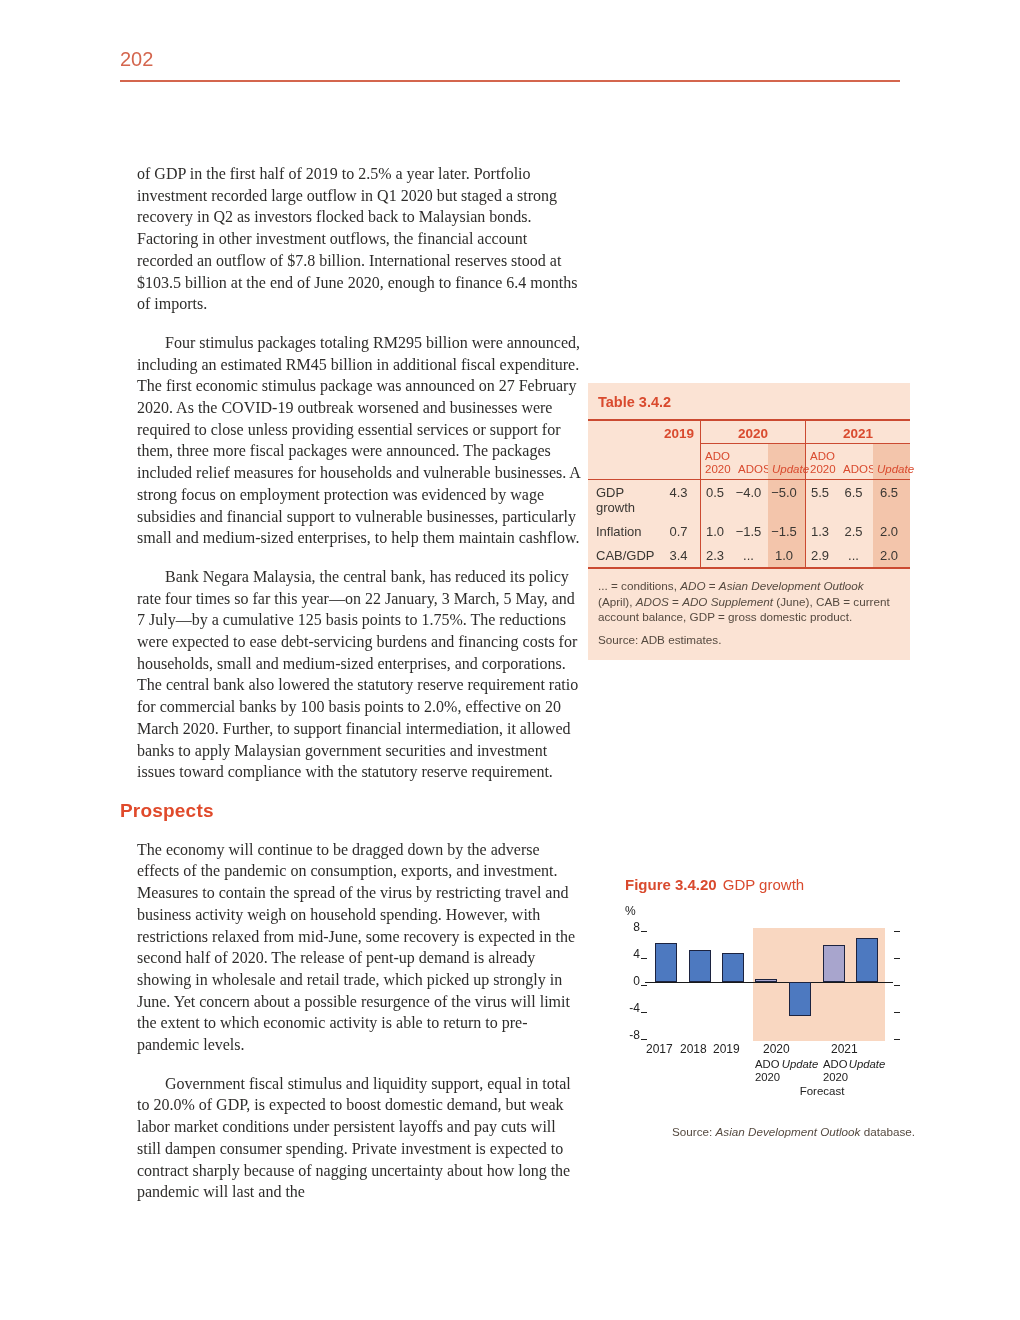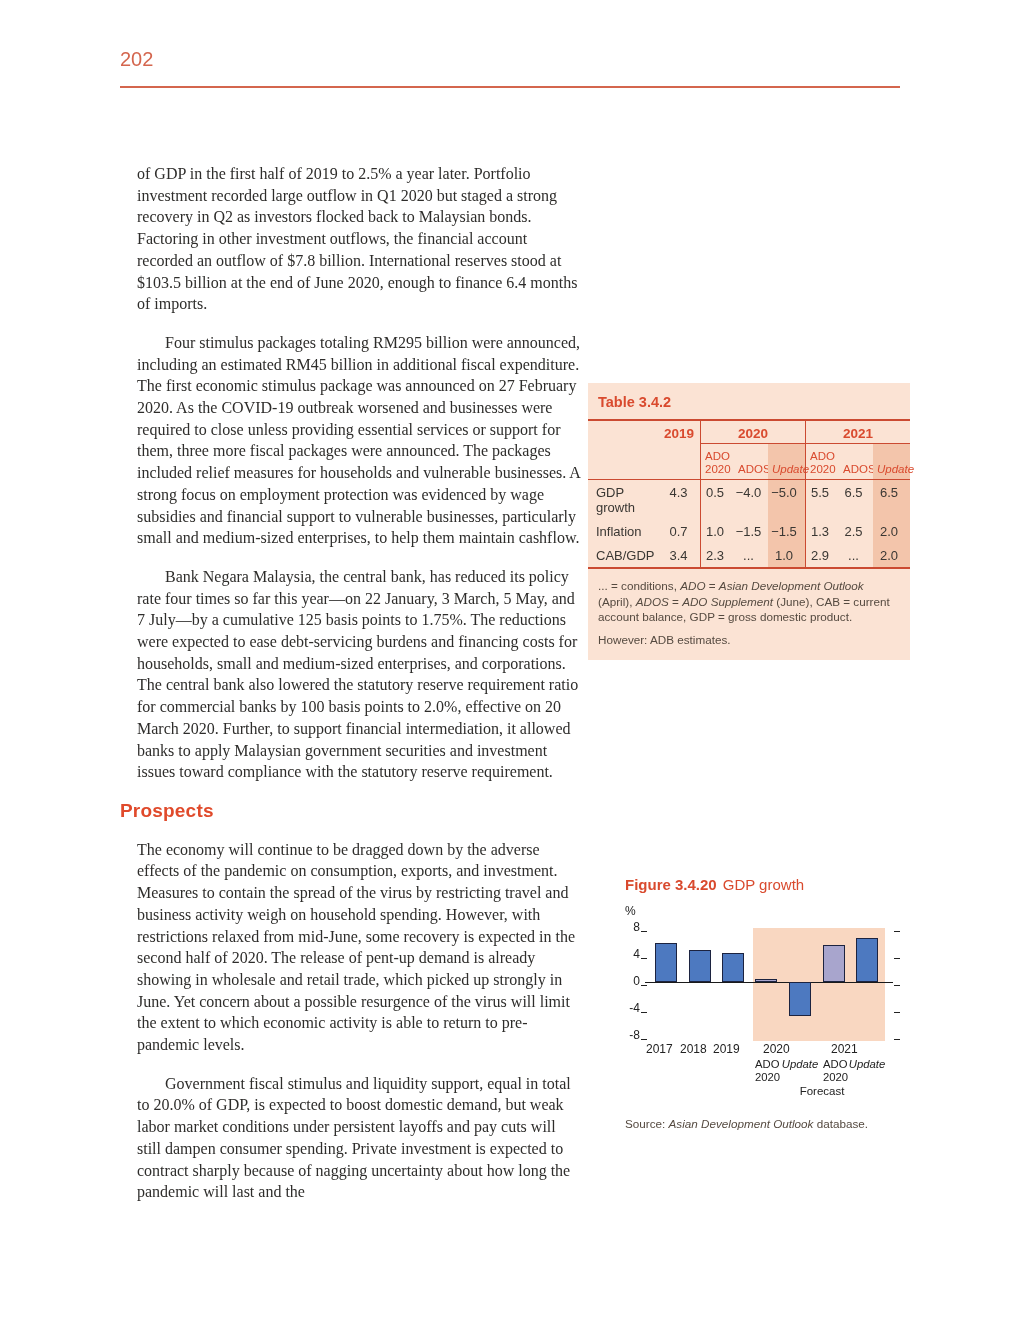--- a/index.html
+++ b/index.html
@@ -6,21 +6,21 @@
   html,body { margin:0; padding:0; }
   body {
     width:1020px; height:1320px; position:relative; background:#ffffff;
     font-family:"Liberation Sans", sans-serif; color:#2e2d2b; overflow:hidden;
   }
 
   
   .page-header {
     position:absolute; left:120px; top:48px; width:780px;
     display:flex; align-items:baseline; gap:30px;
-    color:#d4664e; border-bottom:2px solid #d4664e; padding-bottom:15px;
+    color:#d4664e; border-bottom:2px solid #d4664e; padding-bottom:9px;
   }
   .folio { font-size:20px; }
   .doc-title { font-size:20px; font-style:italic; letter-spacing:0.2px; }
 
   
   .body-col {
     position:absolute; left:120px; top:146px; width:478px;
     font-family:"Liberation Serif", serif; font-size:16px; line-height:21.7px;
     color:#2e2d2b; text-align:left;
   }
@@ -79,21 +79,21 @@
   .plot { position:absolute; left:20px; top:0; width:248px; height:108px; }
   .shade { position:absolute; left:108px; top:0; width:132px; height:113px; z-index:0; }
   .axis0 { position:absolute; left:0; top:53.5px; width:100%; height:1.5px; background:#1a1a1a; z-index:2; }
   .bar { position:absolute; width:22px; border:1.5px solid #1c2340; z-index:3; }
   .ylab { position:absolute; left:0; width:15px; text-align:right; font-size:12px; color:#222; }
   .tick { position:absolute; width:6px; height:1.5px; background:#222; }
   .xlab { position:absolute; top:114px; width:40px; font-size:12px; color:#222; }
   .sublab { position:absolute; top:130px; font-size:11.3px; line-height:12.5px; color:#222; }
   .sublab.it { font-style:italic; }
   .forecast { position:absolute; top:157px; width:120px; text-align:center; font-size:11.5px; color:#222; }
-  .fig-source { font-size:11.7px; color:#554a40; margin-top:13px; }
+  .fig-source { font-size:11.7px; color:#554a40; margin-top:21px;text-align:right; }
 </style>
 </head>
 <body>
 
 <div class="page-header">
   <span class="folio">202</span>
 </div>
 
 <div class="body-col">
   <p>of GDP in the first half of 2019 to 2.5% a year later. Portfolio investment recorded large outflow in Q1 2020 but staged a strong recovery in Q2 as investors flocked back to Malaysian bonds. Factoring in other investment outflows, the financial account recorded an outflow of $7.8 billion. International reserves stood at $103.5 billion at the end of June 2020, enough to finance 6.4 months of imports.</p>
@@ -143,21 +143,21 @@
     <div class="bc r3">3.4</div>
     <div class="bc gl r3">2.3</div>
     <div class="bc r3">...</div>
     <div class="bc upd r3">1.0</div>
     <div class="bc gl r3">2.9</div>
     <div class="bc r3">...</div>
     <div class="bc upd r3">2.0</div>
   </div>
   <div class="tbl-notes">
     <div><span>... = conditions, </span><span style="font-style: italic;">ADO</span><span> = </span><span style="font-style: italic;">Asian Development Outlook</span><span> (April), </span><span style="font-style: italic;">ADOS</span><span> = </span><span style="font-style: italic;">ADO Supplement</span><span> (June), CAB = current account balance, GDP = gross domestic product.</span></div>
-    <div class="src">However: ADB estimates.</div>
+    <div class="src">Source: ADB estimates.</div>
   </div>
 </div>
 
 <div class="fig">
   <div class="fig-title">
     <span class="lbl">Figure 3.4.20</span><span>GDP growth</span>
   </div>
   <div class="pct">%</div>
   <div class="chart" id="chart">
     <div class="plot" id="plot">

